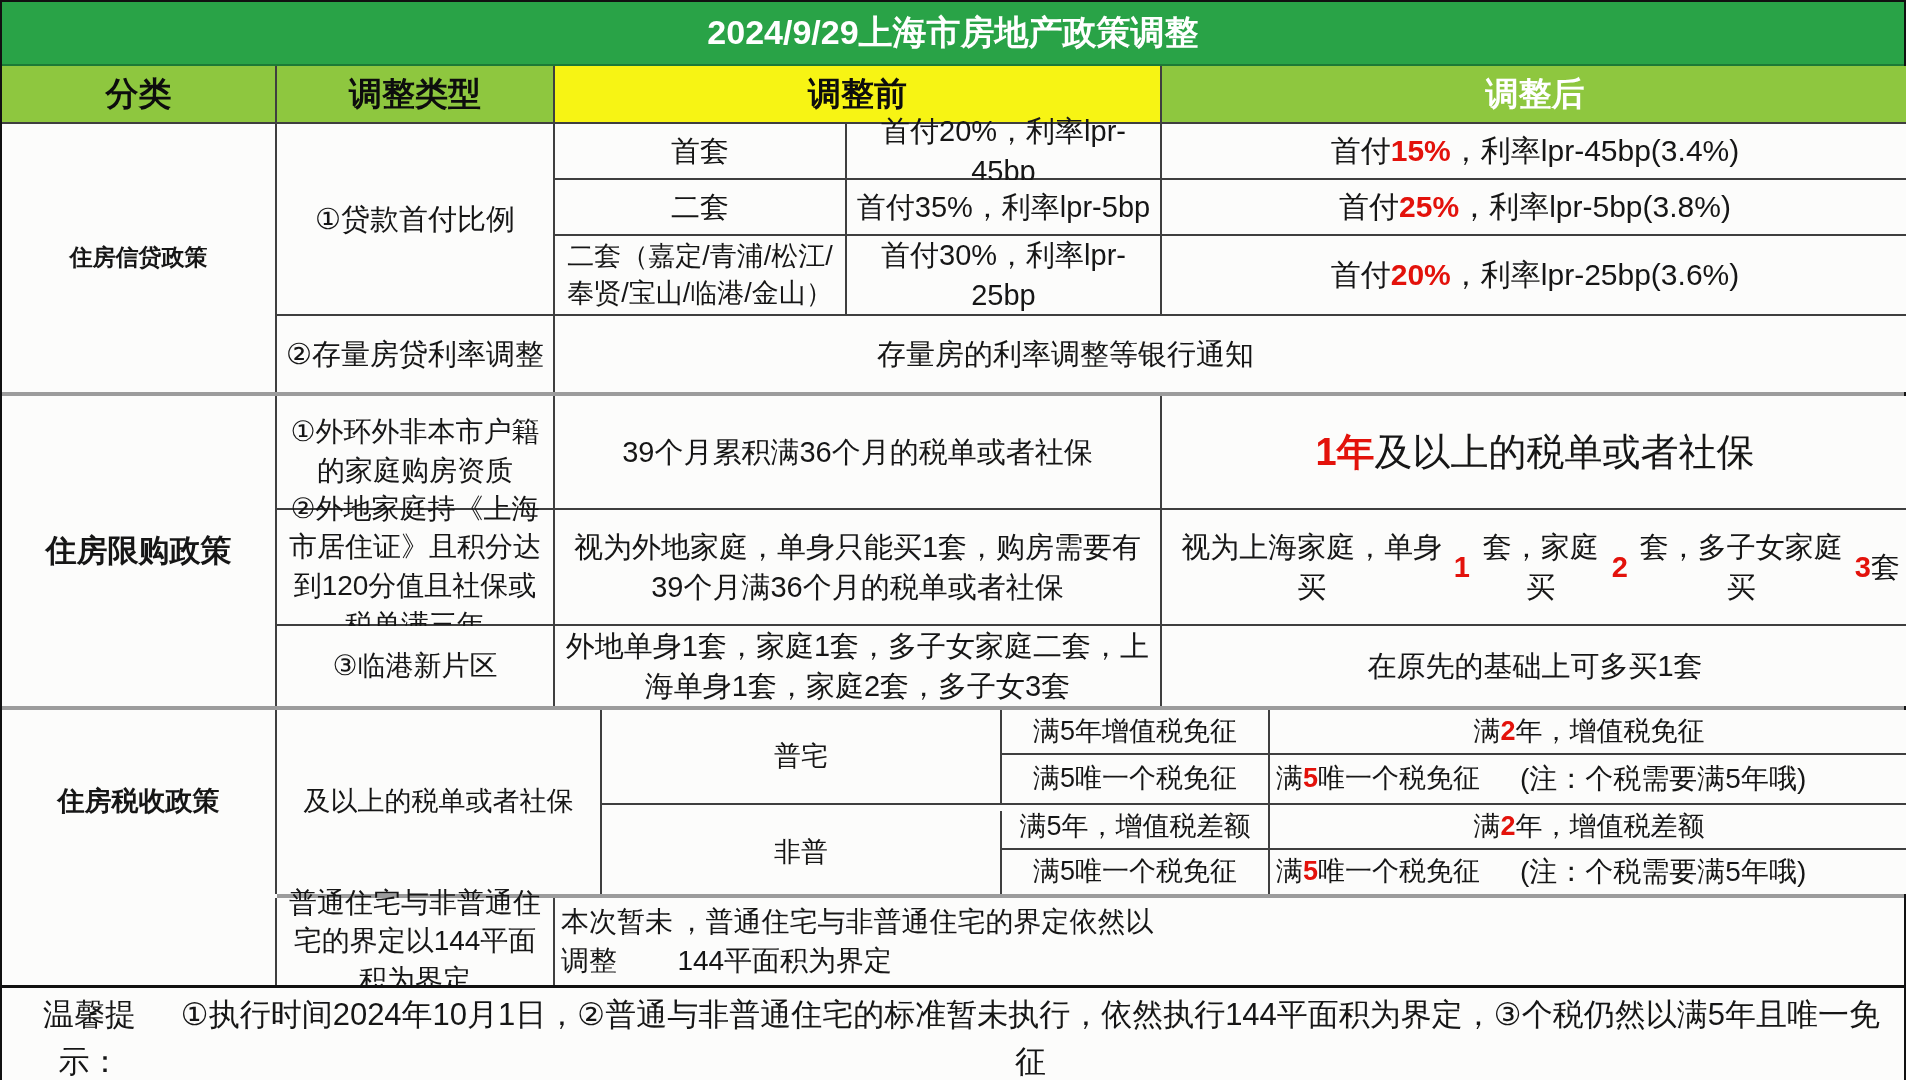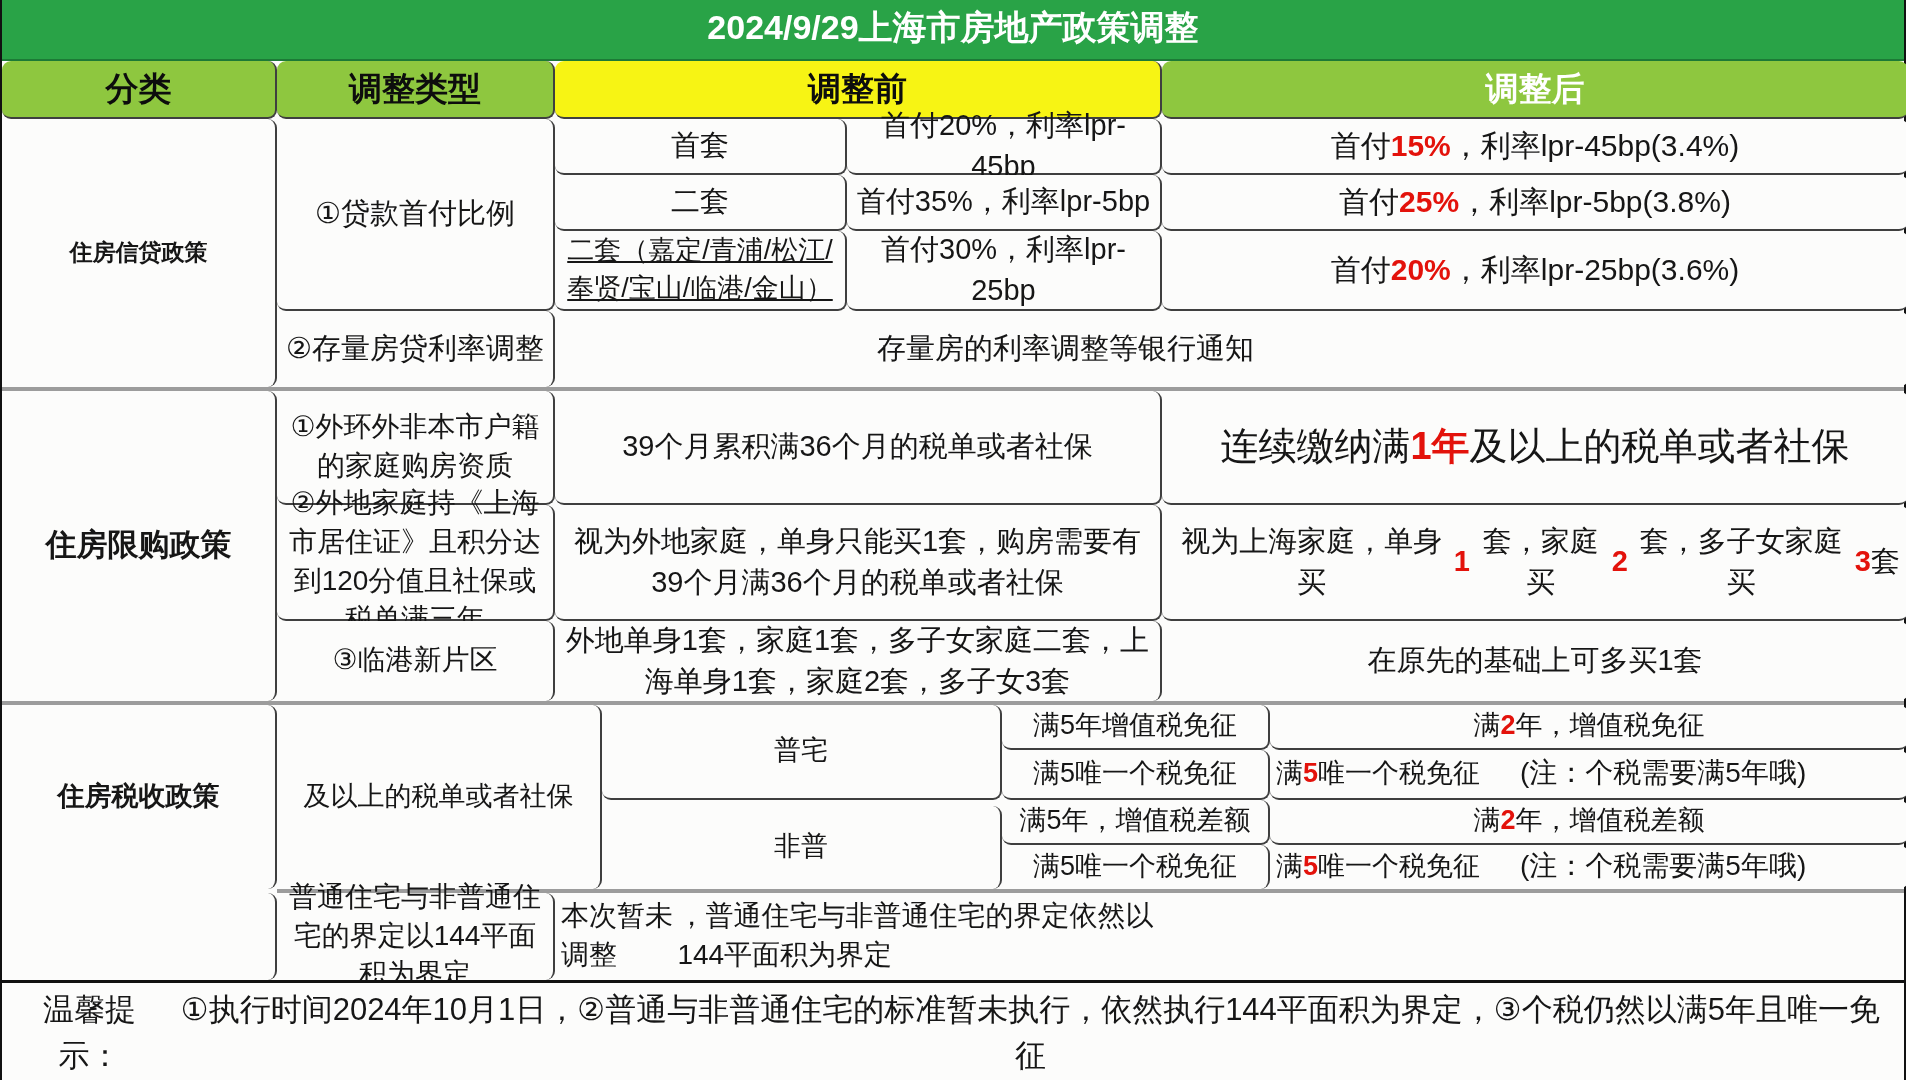--- a/index.html
+++ b/index.html
@@ -6,45 +6,45 @@
     --dark-green:#29a347;
     --light-green:#8ec73f;
     --yellow:#f7f414;
     --red:#e3120b;
     --line:#3f3f3f;
     --cellbg:#fcfcfb;
     --ink:#161616;
   }
   *{box-sizing:border-box;margin:0;padding:0;}
   body{background:#ffffff;font-family:"Liberation Sans","DejaVu Sans",sans-serif;color:var(--ink);}
-  #app{width:1906px;height:1080px;border:2px solid #111;display:flex;flex-direction:column;background:var(--cellbg);justify-content:center;}
+  #app{width:1906px;height:1080px;border:2px solid #111;display:flex;flex-direction:column;background:var(--cellbg);}
 
   .title-bar{height:64px;flex:none;background:var(--dark-green);color:#fff;
     display:flex;align-items:center;justify-content:center;
     font-size:34px;font-weight:bold;border-bottom:2px solid #1c7a36;}
 
   .tbl{display:grid;flex:none;}
   .cell{border-right:2px solid var(--line);border-bottom:2px solid var(--line);
     background:var(--cellbg);display:flex;align-items:center;justify-content:center;
-    text-align:center;line-height:1.38;padding:2px 8px;font-size:29px;border-radius:9px;}
+    text-align:center;line-height:1.38;padding:2px 8px;font-size:29px;}
   .cell.end{border-right:none;}
   .cell.nb{border-bottom:none;}
 
   
   .hdr{height:58px;grid-template-columns:275px 278px 607px 746px;grid-template-rows:58px;}
   .hdr .cell{font-weight:bold;font-size:33px;}
   .hdr .hgreen{background:var(--light-green);color:#0d0d0d;}
   .hdr .hyellow{background:var(--yellow);color:#0d0d0d;}
   .hdr .hafter{background:var(--light-green);color:#ffffff;}
 
   
   .credit{height:268px;grid-template-columns:275px 278px 292px 315px 746px;grid-template-rows:56px 56px 80px 76px;}
   .credit .cat{grid-column:1;grid-row:1/5;font-weight:bold;font-size:23px;}
   .credit .type1{grid-column:2;grid-row:1/4;}
-  .credit .regions{font-size:27px;padding:6px 4px;text-decoration:underline;}
+  .credit .regions{font-size:27px;padding:6px 4px;}
   .credit .after{font-size:30px;}
   .credit .merged{grid-column:3/6;padding-right:340px;}
   .credit .r4{border-bottom:none;}
 
   .sep{height:4px;flex:none;background:#9c9c9c;}
   .sep.offset{background:linear-gradient(to right,var(--cellbg) 0 275px,#9c9c9c 275px 100%);}
 
   
   .limit{height:310px;grid-template-columns:275px 278px 607px 746px;grid-template-rows:114px 116px 80px;}
   .limit .cat{grid-column:1;grid-row:1/4;font-weight:bold;font-size:31px;}
@@ -122,21 +122,20 @@
   </div>
 
   <div class="sep"></div>
 
   <div class="tbl limit">
     <div class="cell cat r3">住房限购政策</div>
 
     <div class="cell lbl">①外环外非本市户籍的家庭购房资质</div>
     <div class="cell">39个月累积满36个月的税单或者社保</div>
     <div class="cell big end">
-        <span>连续缴纳满</span>
         <span class="red">1年</span>
         <span>及以上的税单或者社保</span>
       </div>
 
     <div class="cell lbl">②外地家庭持《上海市居住证》且积分达到120分值且社保或税单满三年</div>
     <div class="cell">视为外地家庭，单身只能买1套，购房需要有39个月满36个月的税单或者社保</div>
     <div class="cell end">
         <span>视为上海家庭，单身买</span>
         <span class="red">1</span>
         <span>套，家庭买</span>

